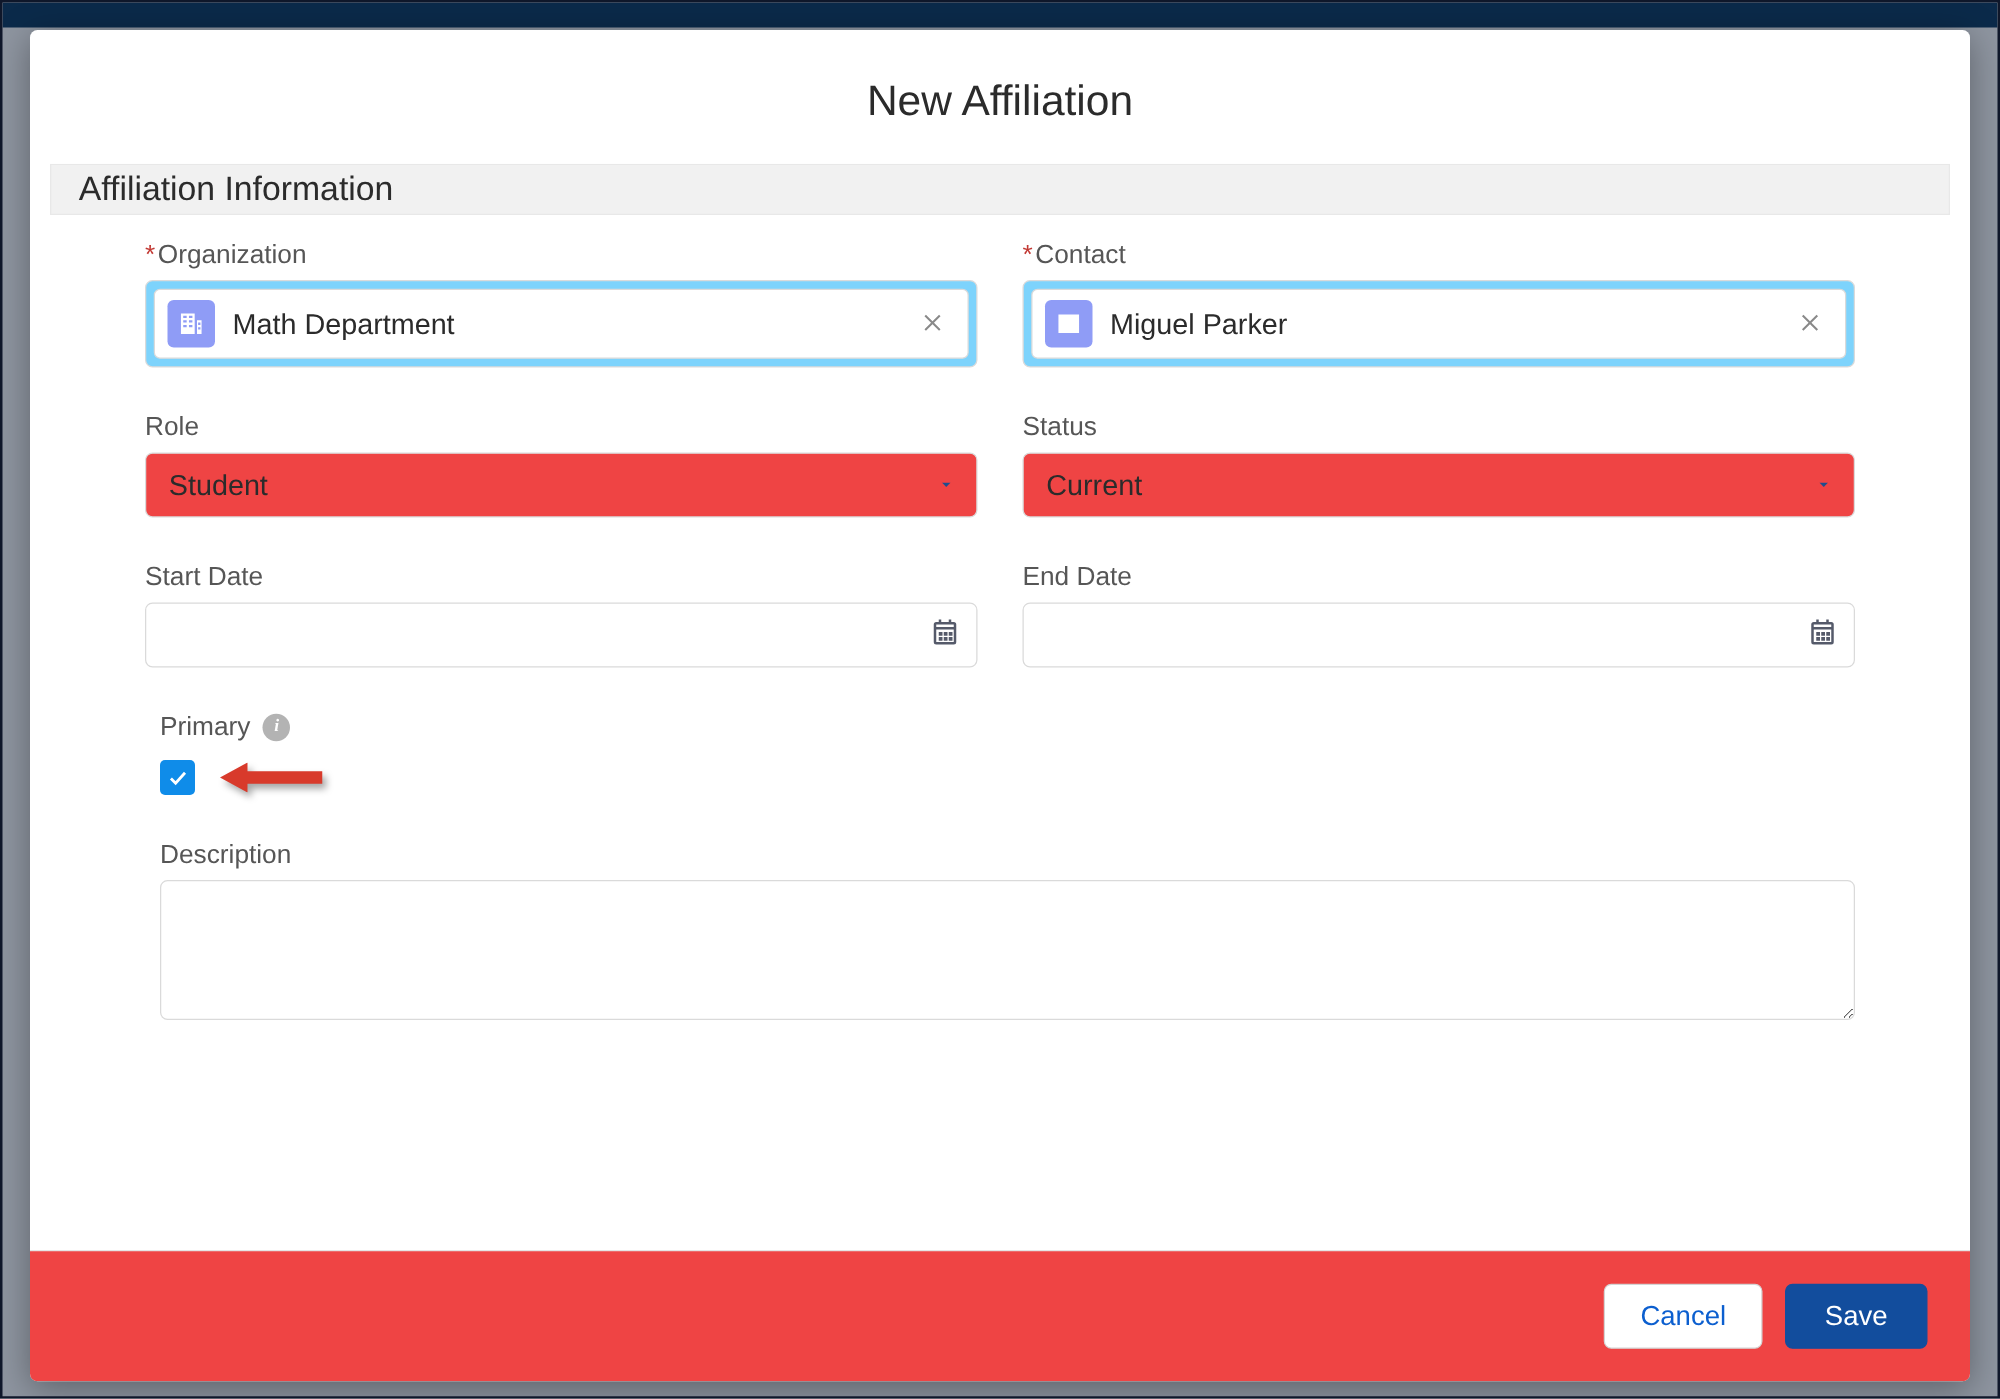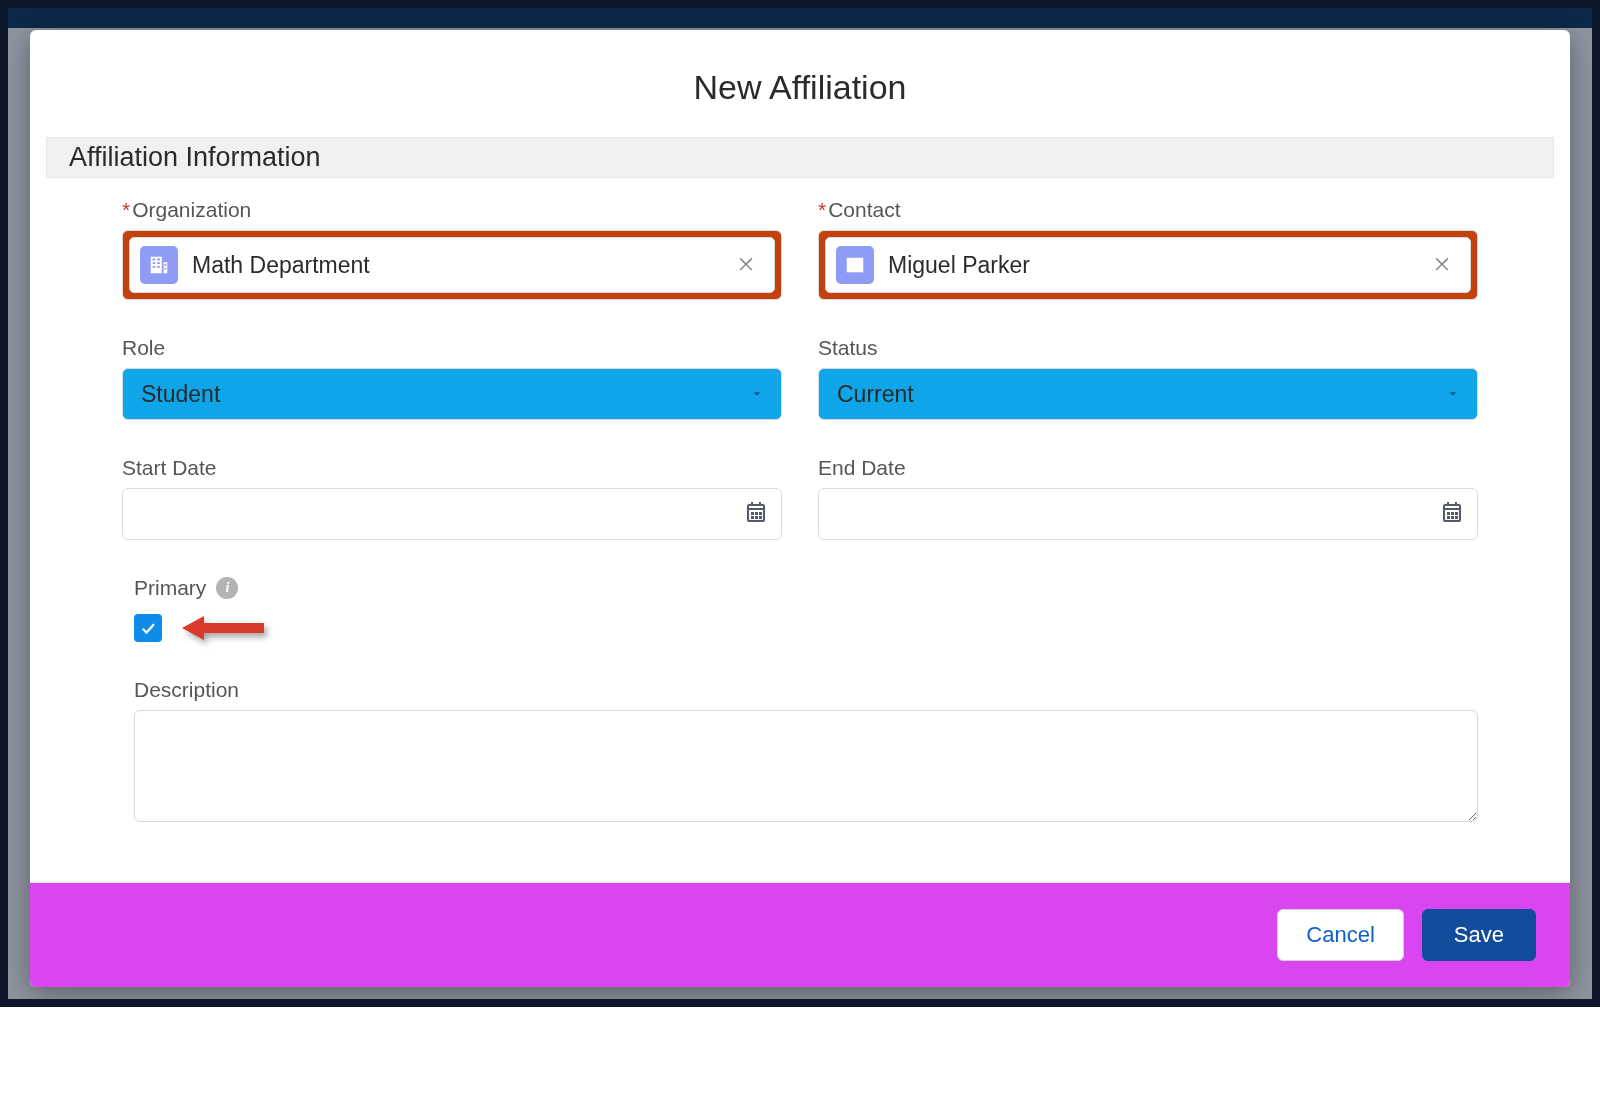--- a/index.html
+++ b/index.html
@@ -1,24 +1,24 @@
 <!DOCTYPE html>
 <html><head>
 <meta charset="utf-8">
 <style>
   * { box-sizing: border-box; margin: 0; padding: 0; }
   html, body { width: 1600px; height: 1119px; font-family: -apple-system, BlinkMacSystemFont, "Segoe UI", Arial, sans-serif; }
   
   .backdrop {
     width: 1600px;
-    height: 1007px;
+    height: 1119px;
     background: #8e95a0;
     position: relative;
     overflow: hidden;
-    border: 8px solid #0f172a;
+    border: 2px solid #0f172a;
   }
   
   .bg-hint-top {
     position: absolute;
     top: 0; left: 0; right: 0; height: 20px;
     background: #0b2a4a;
   }
   
   .modal {
     position: absolute;
@@ -96,21 +96,21 @@
     font-family: Georgia, serif;
     font-style: italic;
     align-items: center;
     justify-content: center;
   }
   
   .lookup-wrap {
     border: 1px solid #dadada;
     border-radius: 6px;
     padding: 6px;
-    background: #c2410c;
+    background: #7dd3fc;
   }
   .lookup-pill {
     display: flex;
     align-items: center;
     gap: 14px;
     border: 1px solid #dadada;
     border-radius: 5px;
     padding: 8px 14px 8px 10px;
     background: #fff;
   }
@@ -138,21 +138,21 @@
   .picklist {
     position: relative;
     border: 1px solid #dadada;
     border-radius: 6px;
     height: 52px;
     display: flex;
     align-items: center;
     padding: 12px 18px;
     font-size: 23px;
     color: #2b2b2b;
-    background: #0ea5e9;
+    background: #ef4444;
     cursor: pointer;
   }
   .picklist .caret {
     position: absolute;
     right: 16px;
     top: 50%;
     transform: translateY(-50%);
     color: #1e4d8e;
   }
   .caret svg { width: 16px; height: 16px; fill: currentColor; }
@@ -213,21 +213,21 @@
     color: #2b2b2b;
     resize: both;
   }
   
   .modal-footer {
     border-top: 1px solid #e4e4e4;
     padding: 26px 34px;
     display: flex;
     justify-content: flex-end;
     gap: 18px;
-    background: #d946ef;
+    background: #ef4444;
   }
   .btn {
     font-size: 22px;
     padding: 12px 28px;
     border-radius: 6px;
     border: 1px solid #d4d4d4;
     background: #fff;
     color: #0c5fcf;
     cursor: pointer;
   }

